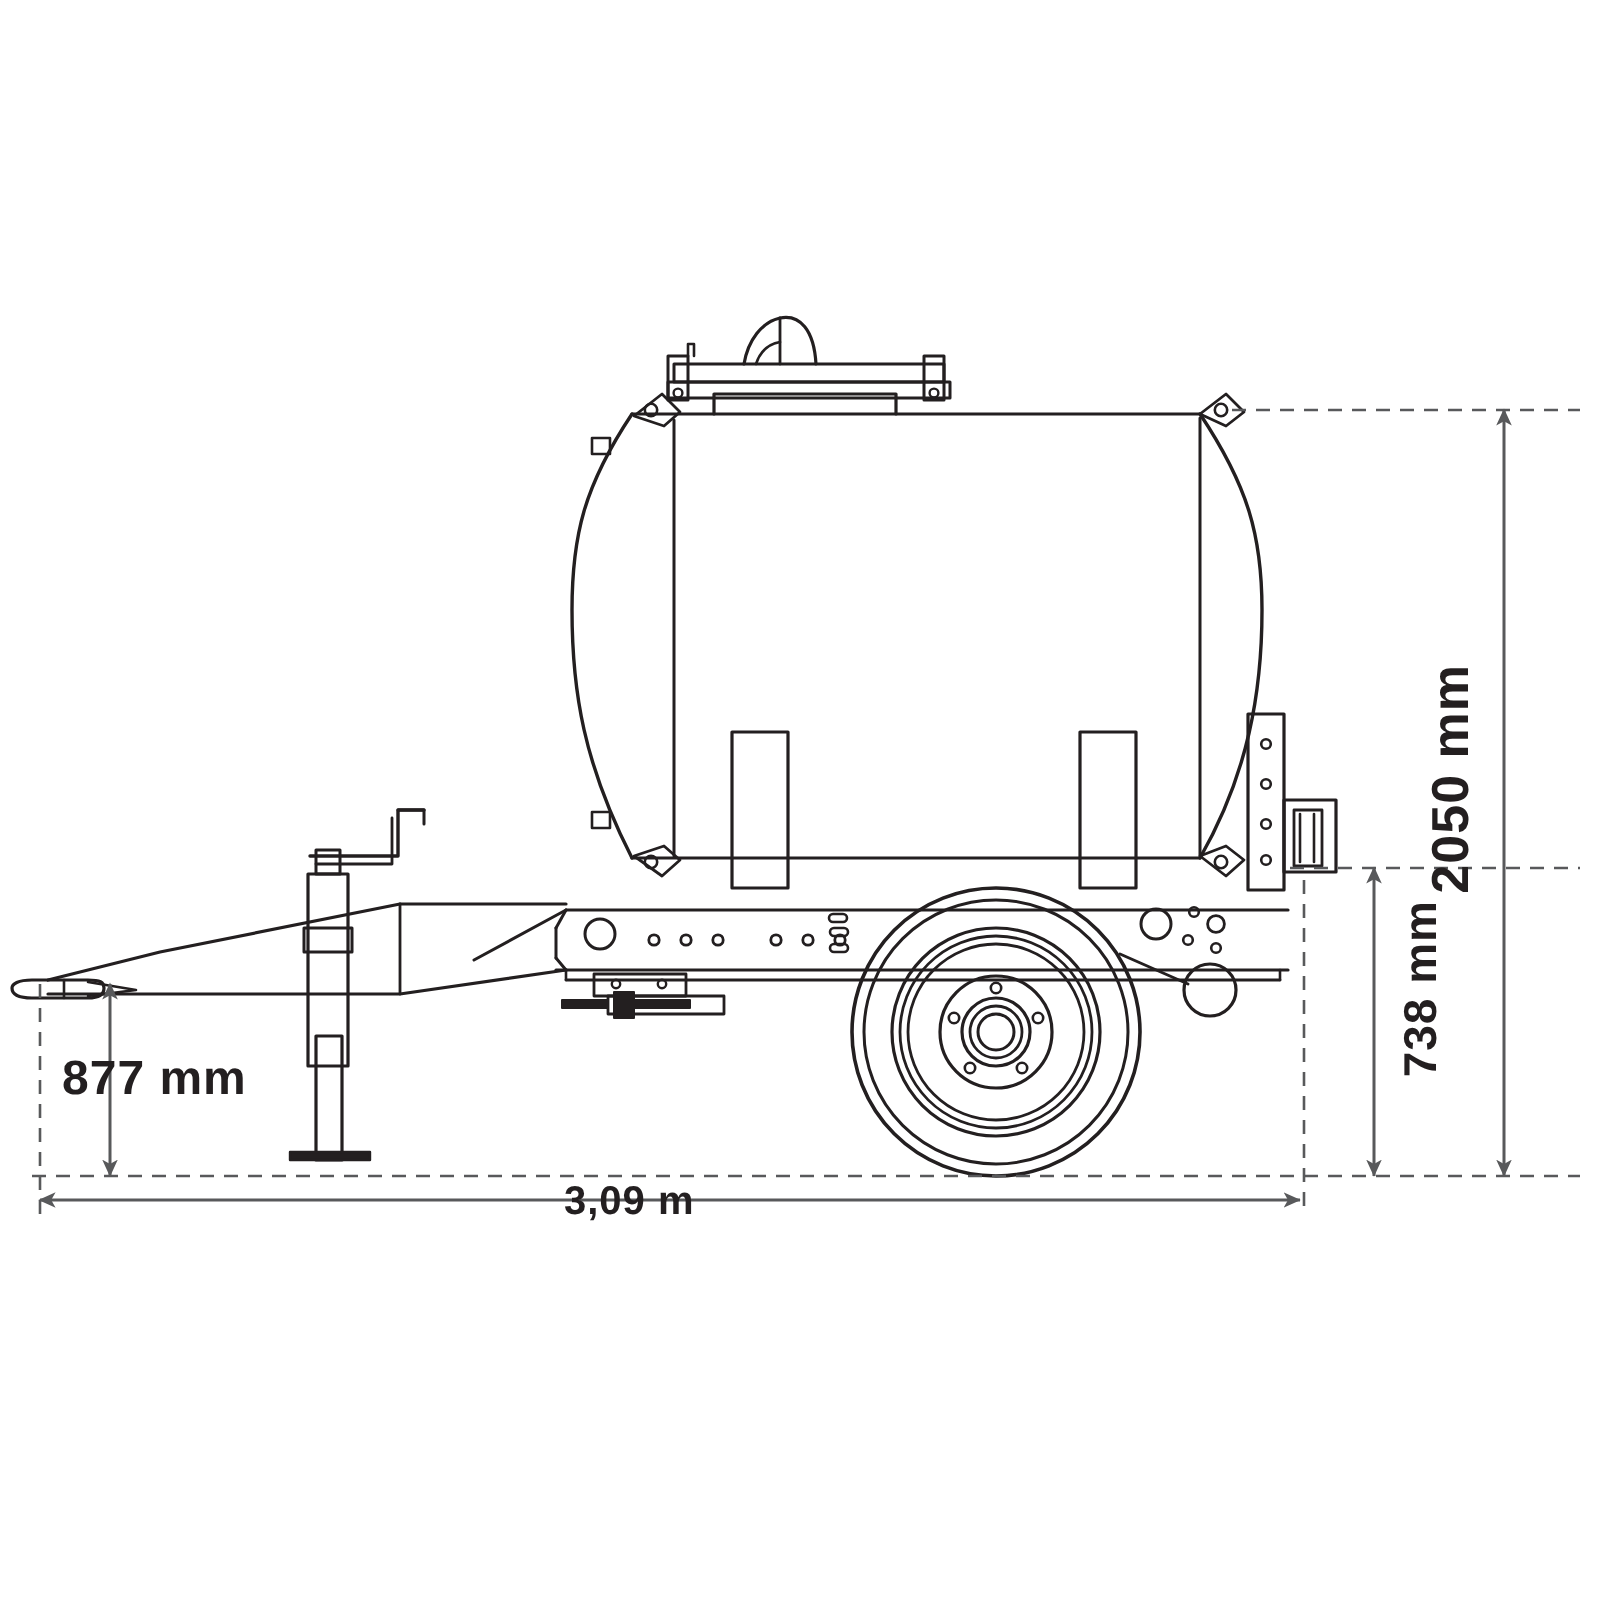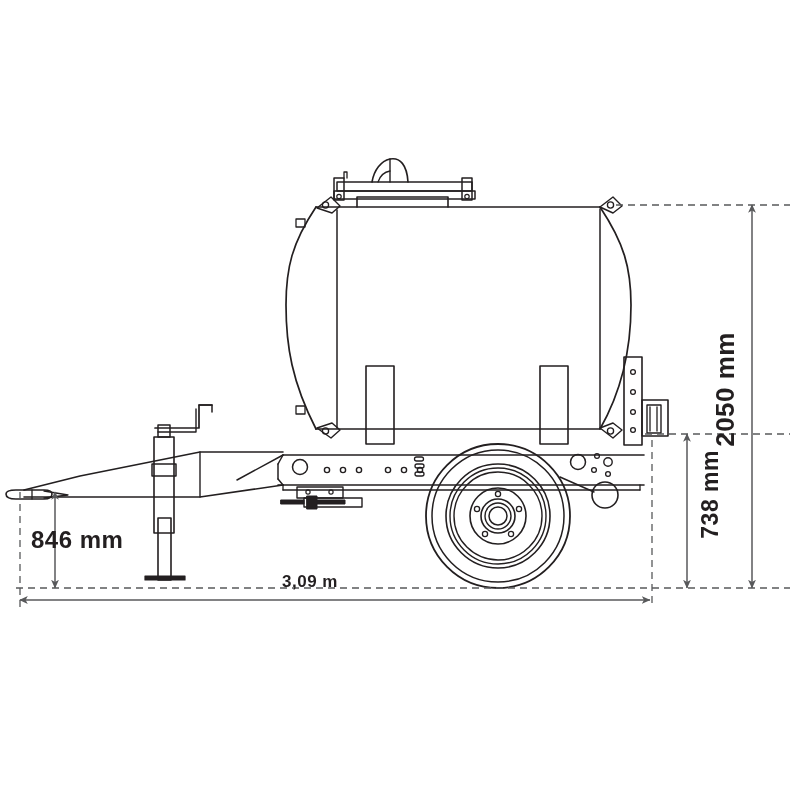--- a/index.html
+++ b/index.html
@@ -25,22 +25,22 @@
   .dimlabel {
     position: absolute;
     color: #231f20;
     font-family: "Liberation Sans", sans-serif;
     font-weight: bold;
     white-space: nowrap;
     letter-spacing: 0.5px;
   }
   #lbl-length {
     left: 282px;
-    top: 572px;
-    font-size: 17px;
+    top: 590px;
+    font-size: 20px;
   }
   #lbl-hitch {
     left: 31px;
     top: 526px;
     font-size: 24px;
   }
   #lbl-height {
     left: 710px;
     top: 332px;
     font-size: 26px;
@@ -247,19 +247,19 @@
       <path d="M55,492 L55,588" stroke-width="1.5" marker-start="url(#arrTail)" marker-end="url(#arrHead)"></path>
 
       <path d="M752,205 L752,588" stroke-width="1.5" marker-start="url(#arrTail)" marker-end="url(#arrHead)"></path>
 
       <path d="M687,434 L687,588" stroke-width="1.5" marker-start="url(#arrTail)" marker-end="url(#arrHead)"></path>
     </g>
   </svg>
 
   <div class="dimlabel" id="lbl-length">3,09 m</div>
 
-  <div class="dimlabel" id="lbl-hitch">846 mm</div>
+  <div class="dimlabel" id="lbl-hitch">877 mm</div>
 
   <div class="dimlabel" id="lbl-height">2050 mm</div>
 
   <div class="dimlabel" id="lbl-axle">738 mm</div>
 
 </div>
 
 </body></html>

